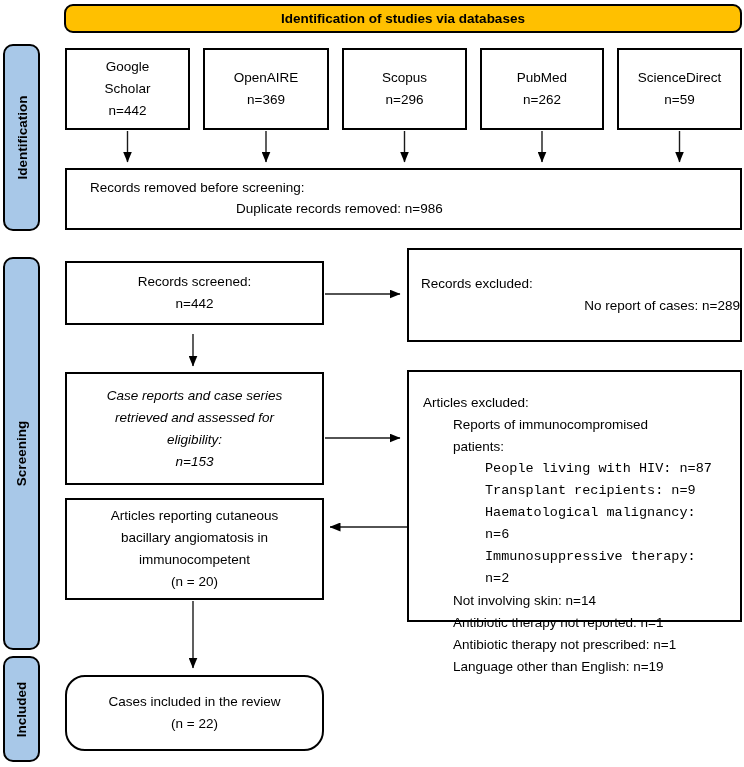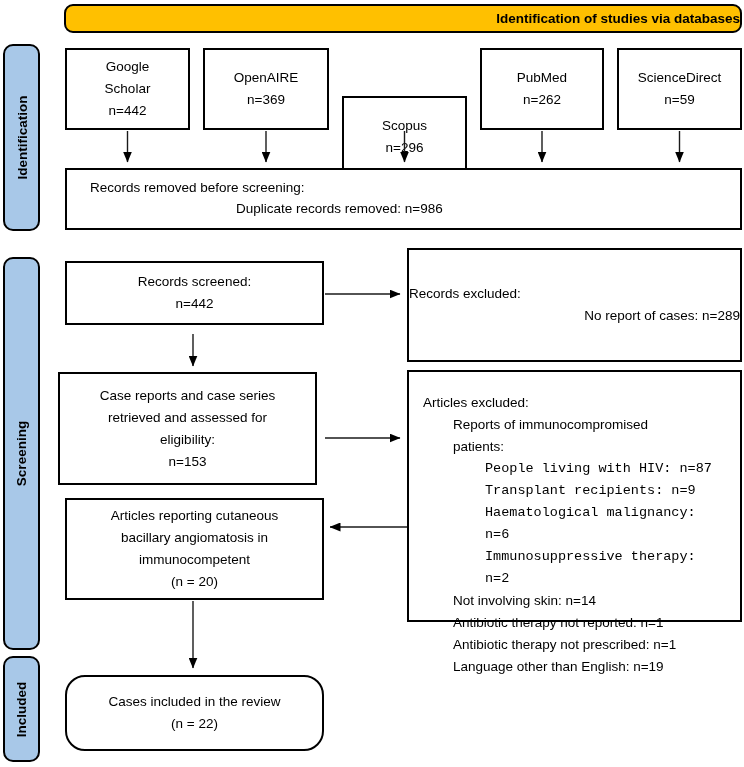--- a/index.html
+++ b/index.html
@@ -16,21 +16,21 @@
   }
 
   
   .banner {
     position: absolute;
     left: 64px; top: 4px;
     width: 678px; height: 29px;
     background: #FFC000;
     border: 2px solid #000;
     border-radius: 9px;
-    display: flex; align-items: center; justify-content: flex-end;
+    display: flex; align-items: center; justify-content: center;
     font-weight: bold;
   }
 
   
   .stage-tab {
     position: absolute;
     left: 3px; width: 37px;
     background: #A8C8E8;
     border: 2px solid #000;
     border-radius: 10px;
@@ -57,41 +57,41 @@
     display: flex; flex-direction: column;
     align-items: center; justify-content: center;
     text-align: center;
     line-height: 22px;
   }
 
   
   .db-box { top: 48px; height: 82px; }
   .db-1 { left: 65px;  width: 125px; }
   .db-2 { left: 203px; width: 126px; }
-  .db-3 { left: 342px; width: 125px; margin-top: 48px; }
+  .db-3 { left: 342px; width: 125px; }
   .db-4 { left: 480px; width: 124px; }
   .db-5 { left: 617px; width: 125px; }
 
   
   .records-removed {
     left: 65px; top: 168px; width: 677px; height: 62px;
     padding: 7px 23px;
   }
   .records-removed .dup-line { padding-left: 146px; }
 
   .records-screened { left: 65px; top: 261px; width: 259px; height: 64px; }
 
   .records-excluded {
-    left: 407px; top: 248px; width: 335px; height: 114px;
+    left: 407px; top: 248px; width: 335px; height: 94px;
     display: flex; flex-direction: column; justify-content: center;
-    line-height: 22px;
+    padding-left: 12px; line-height: 22px;
   }
   .records-excluded .ind-1 { padding-left: 34px; text-align: right; }
 
-  .case-reports { left: 58px; top: 372px; width: 259px; height: 113px; }
+  .case-reports { left: 65px; top: 372px; width: 259px; height: 113px; font-style: italic; }
 
   .articles-excluded {
     left: 407px; top: 370px; width: 335px; height: 252px;
     padding: 20px 17px 0 14px; line-height: 22px;
   }
   .articles-excluded .ind-1 { padding-left: 30px; }
   .articles-excluded .ind-2 { padding-left: 62px; font-family: Liberation Mono, monospace; }
 
   .articles-reporting { left: 65px; top: 498px; width: 259px; height: 102px; }
 

